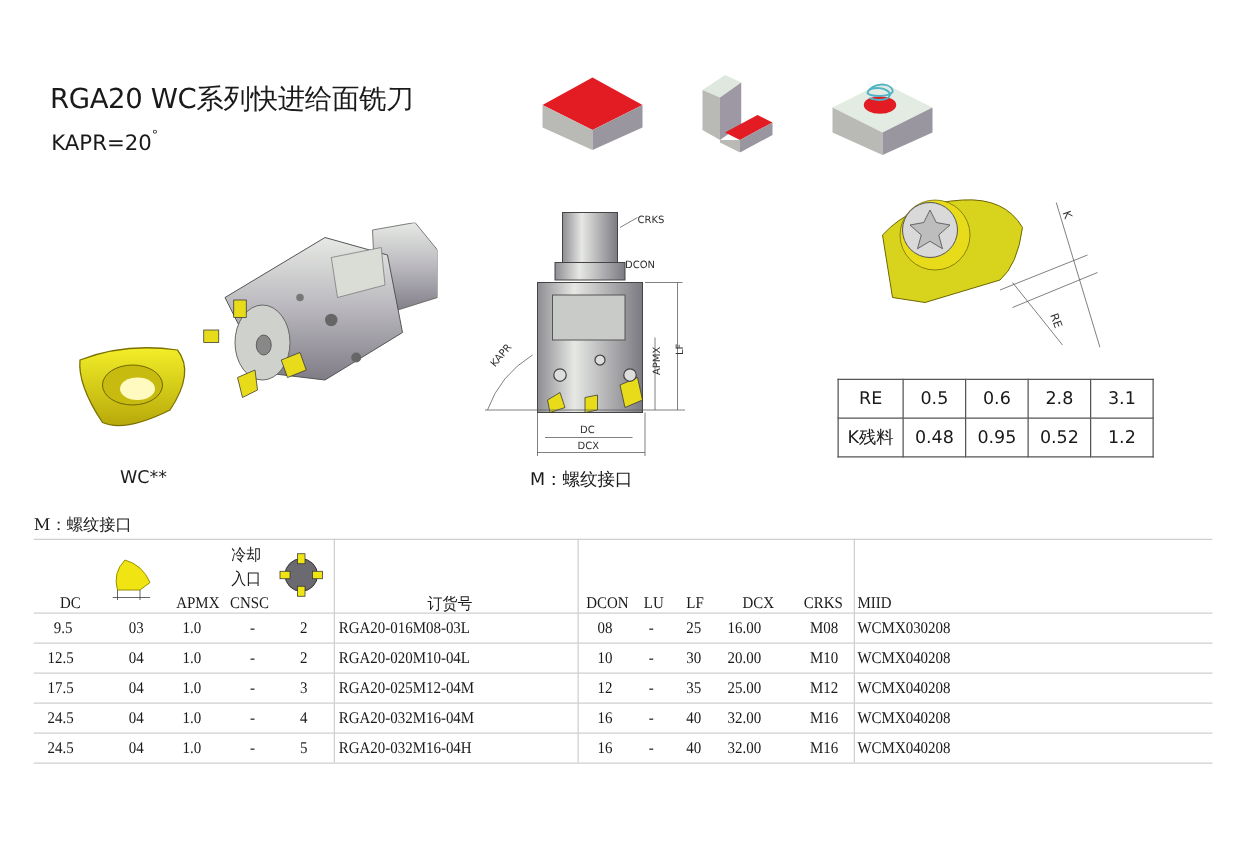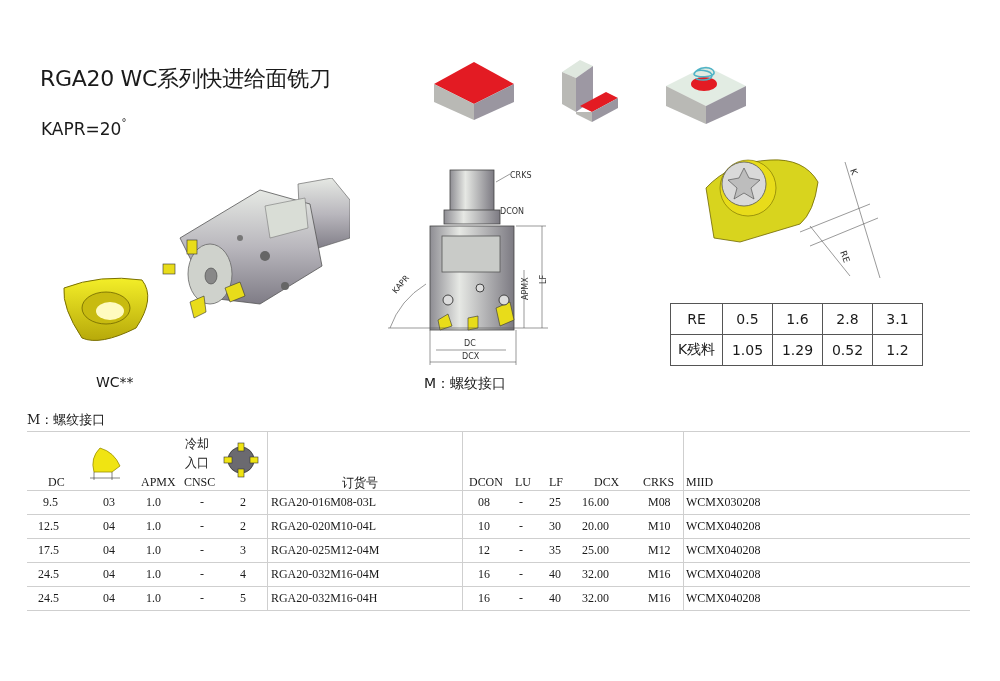--- a/index.html
+++ b/index.html
@@ -1,19 +1,19 @@
 <!DOCTYPE html>
 <html><head>
   <meta charset="utf-8">
   <style>
     html, body { margin: 0; padding: 0; background: #ffffff; }
     body { width: 1000px; height: 681px; position: relative; overflow: hidden; font-family: "DejaVu Sans", sans-serif; color: #1a1a1a; }
     .abs { position: absolute; }
     .title { left: 40px; top: 64px; font-size: 22px; letter-spacing: -0.3px; font-family: "DejaVu Sans", sans-serif; }
-    .subtitle { left: 41px; top: 119px; font-size: 17px; }
+    .subtitle { left: 41px; top: 105px; font-size: 17px; }
     .subtitle sup { font-size: 10px; position: relative; top: -2px; }
     .caption { font-size: 14px; }
     .serif { font-family: "DejaVu Serif", "Liberation Serif", serif; }
 
     
     .re-table { left: 670px; top: 303px; border-collapse: collapse; font-size: 14px; }
     .re-table td { border: 1px solid #555; height: 30px; text-align: center; padding: 0; }
     .re-table td.c0 { width: 51px; }
     .re-table td.cn { width: 49px; }
 
@@ -135,28 +135,28 @@
   <line x1="110" y1="74" x2="150" y2="124" stroke="#555" stroke-width="0.6"></line>
   <text x="150" y="18" font-size="9" fill="#333" transform="rotate(70 150 18)">K</text>
   <text x="140" y="100" font-size="9" fill="#333" transform="rotate(70 140 100)">RE</text>
 </svg>
 
 <table class="abs re-table">
   <tbody>
       <tr>
     <td class="c0">RE</td>
     <td class="cn">0.5</td>
-    <td class="cn">1.6</td>
+    <td class="cn">0.6</td>
     <td class="cn">2.8</td>
     <td class="cn">3.1</td>
   </tr>
   <tr>
     <td class="c0">K残料</td>
-    <td class="cn">1.05</td>
-    <td class="cn">1.29</td>
+    <td class="cn">0.48</td>
+    <td class="cn">0.95</td>
     <td class="cn">0.52</td>
     <td class="cn">1.2</td>
   </tr>
 </tbody>
   </table>
 
 <div class="abs sec-label serif">M：螺纹接口</div>
 
 <div class="hline" style="top:431px"></div>
 <div class="hline" style="top:490px"></div>

